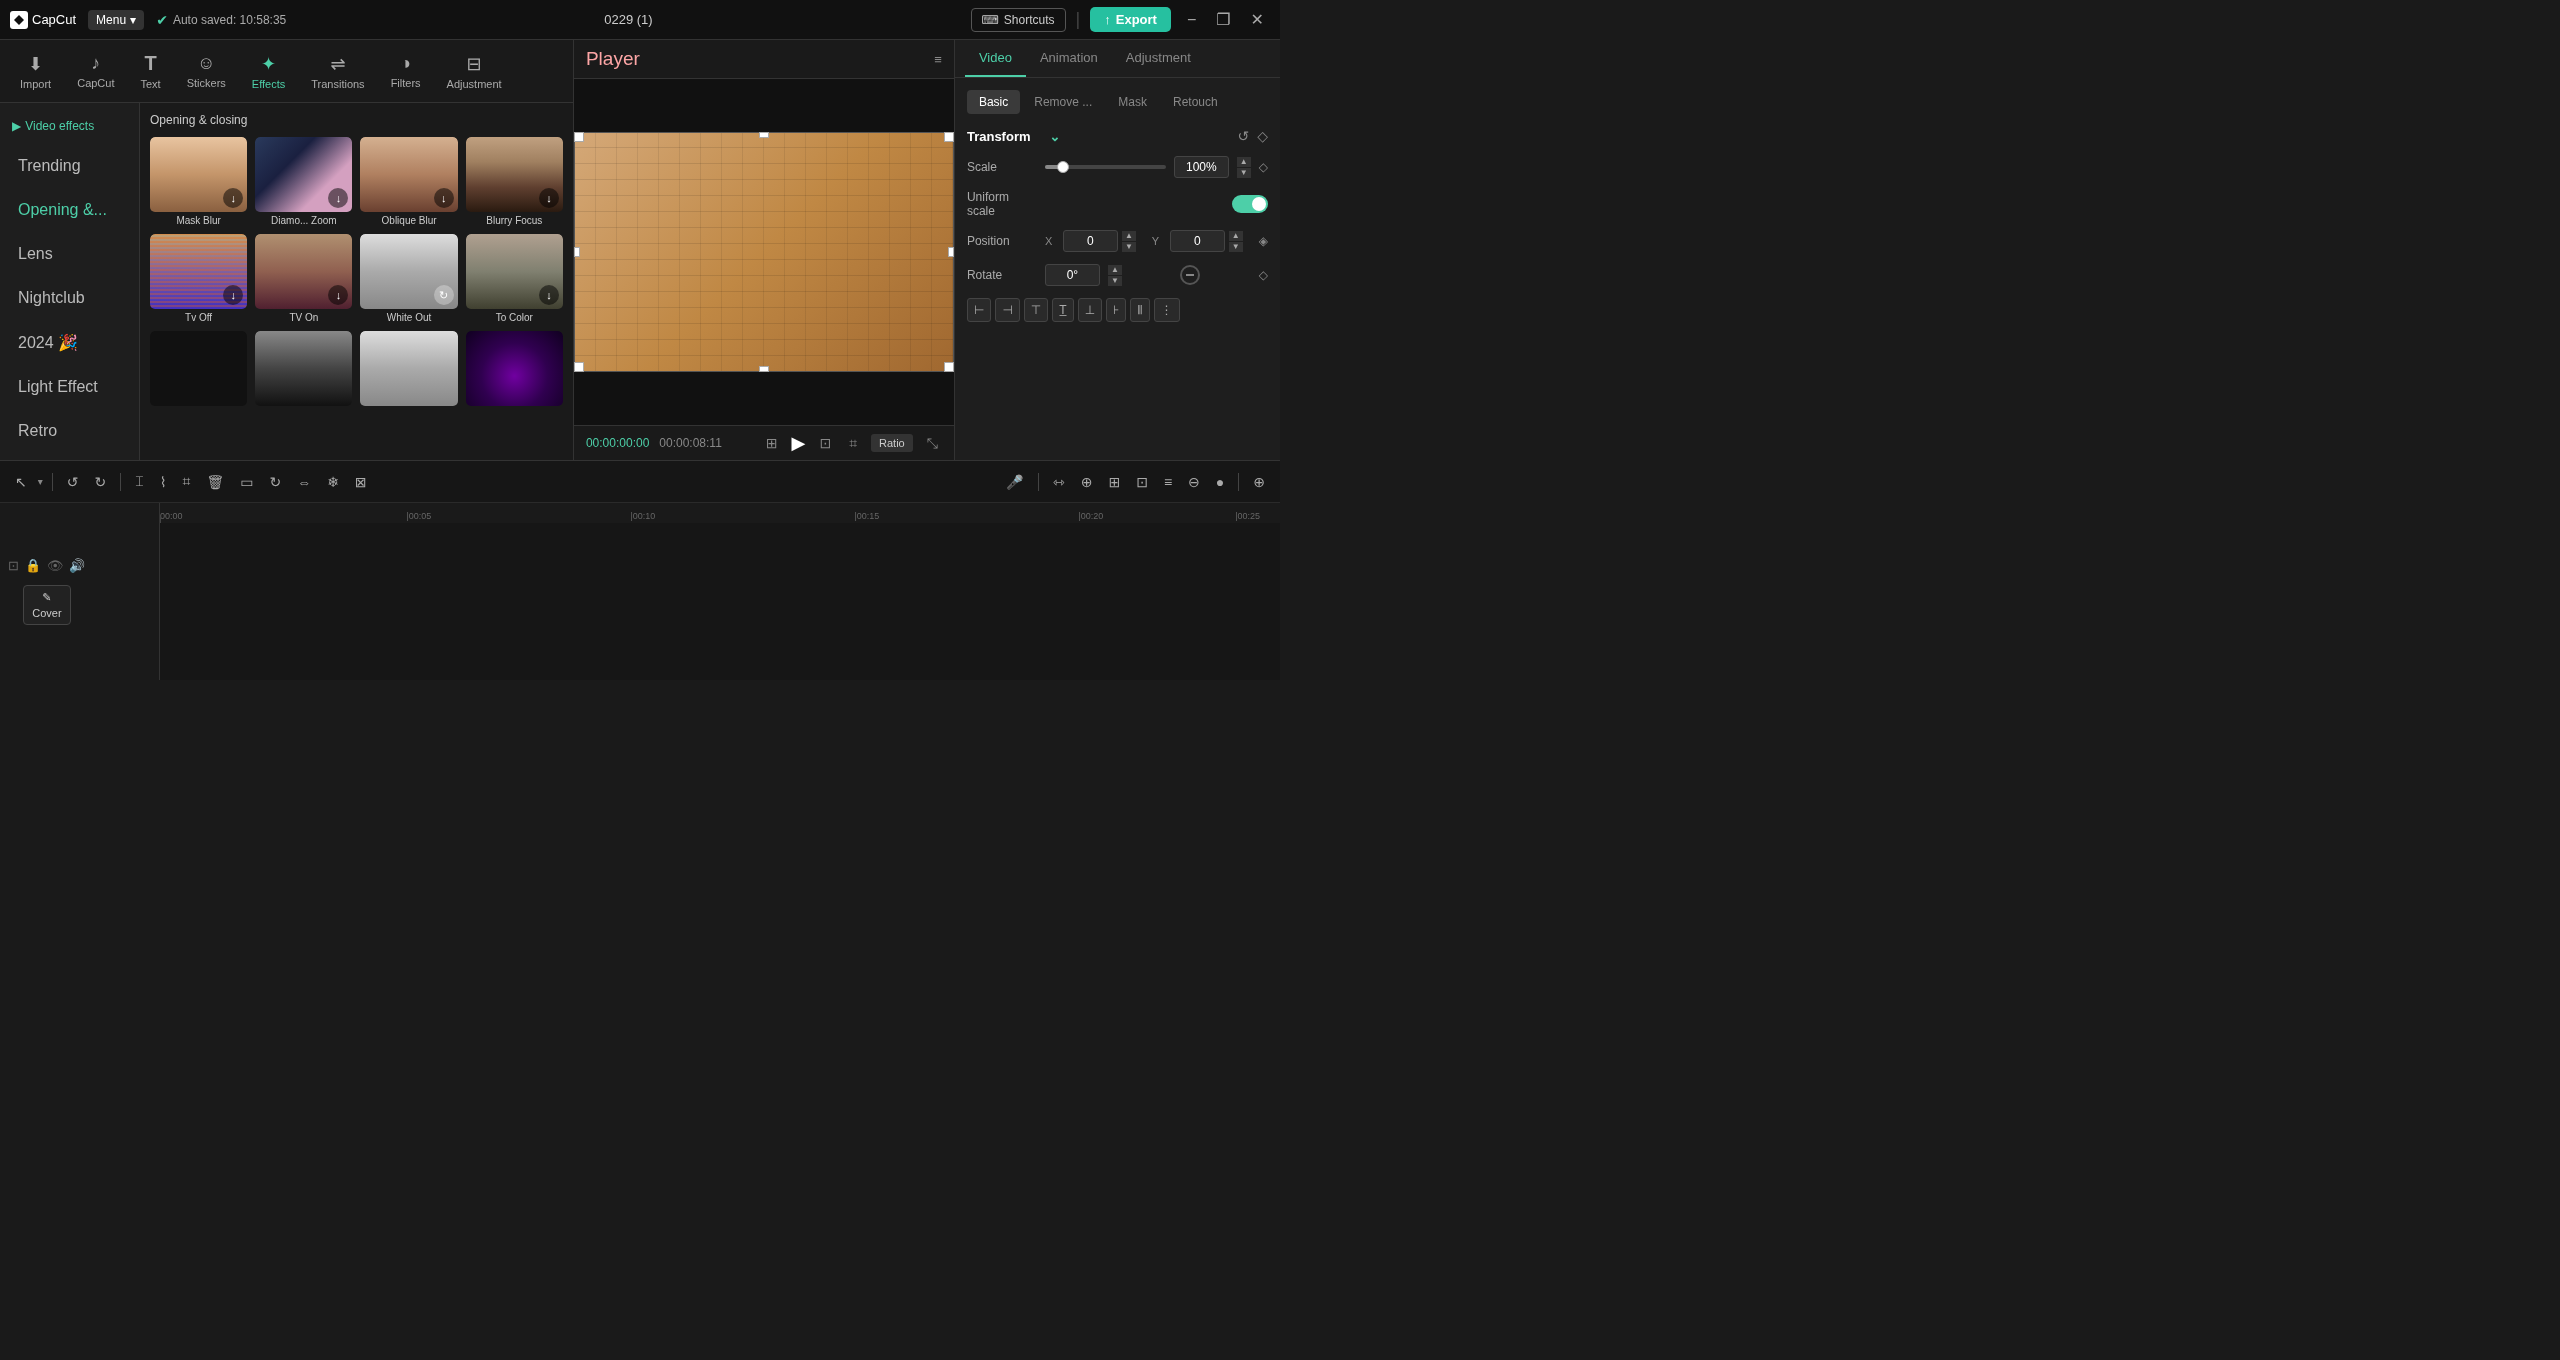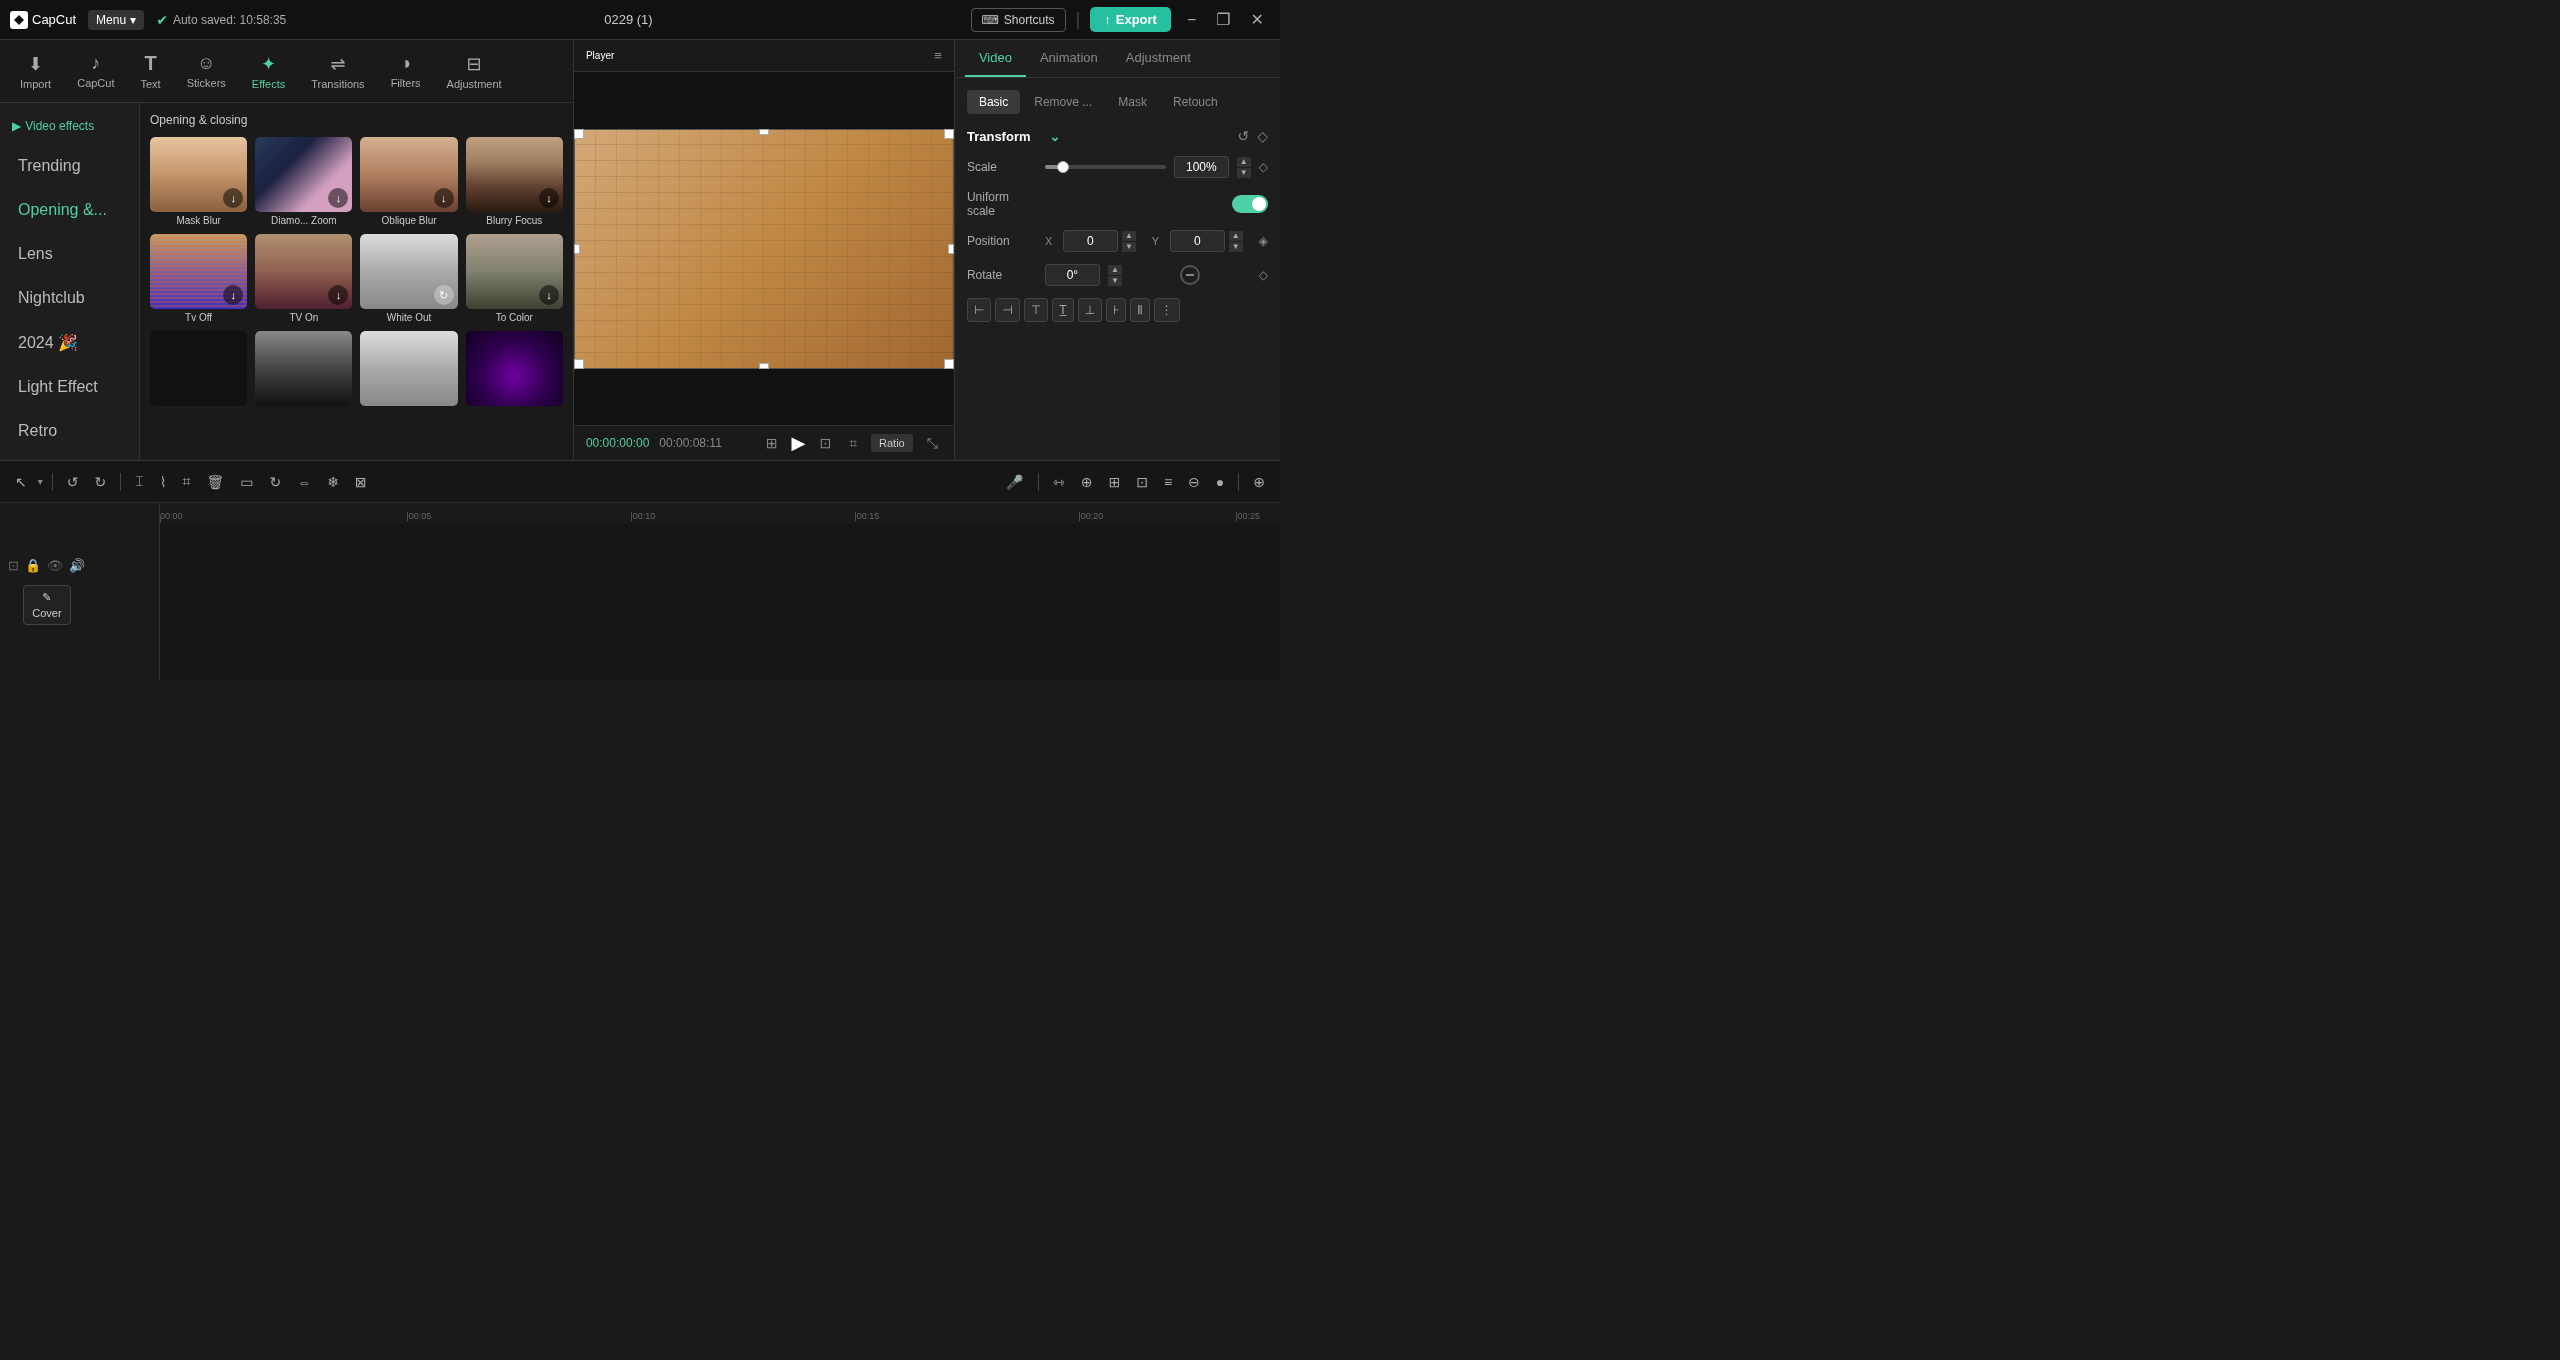--- a/index.html
+++ b/index.html
@@ -237,21 +237,21 @@
       flex-direction: column;
       background: #1a1a1a;
     }
     .player-header {
       display: flex;
       align-items: center;
       justify-content: space-between;
       padding: 8px 12px;
       border-bottom: 1px solid #333;
     }
-    .player-title { font-size: 10px; color: #ffffff; }
+    .player-title { font-size: 19px; color: #fca5a5; }
     .player-menu-icon { color: #888; cursor: pointer; }
     .player-canvas {
       flex: 1;
       background: #111;
       display: flex;
       align-items: center;
       justify-content: center;
       position: relative;
     }
     .video-preview {

